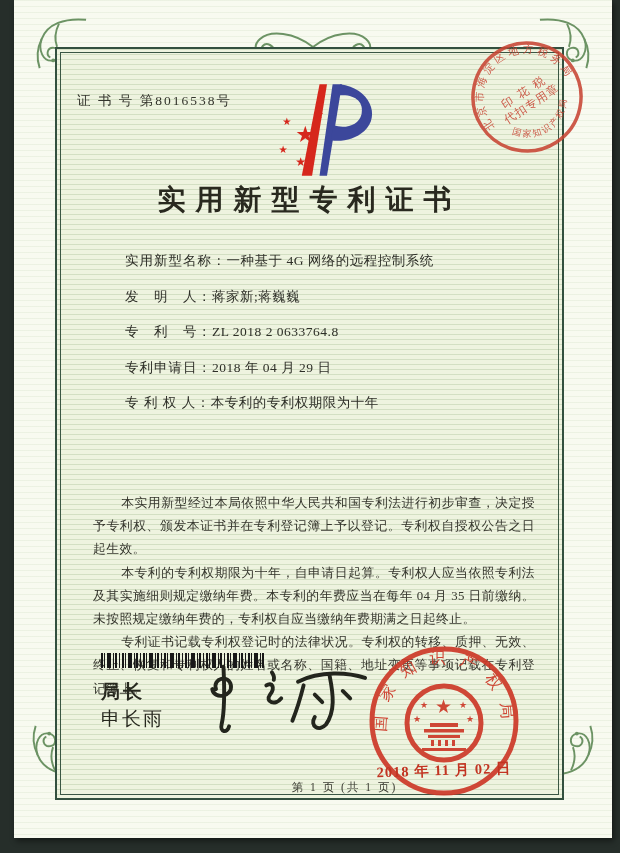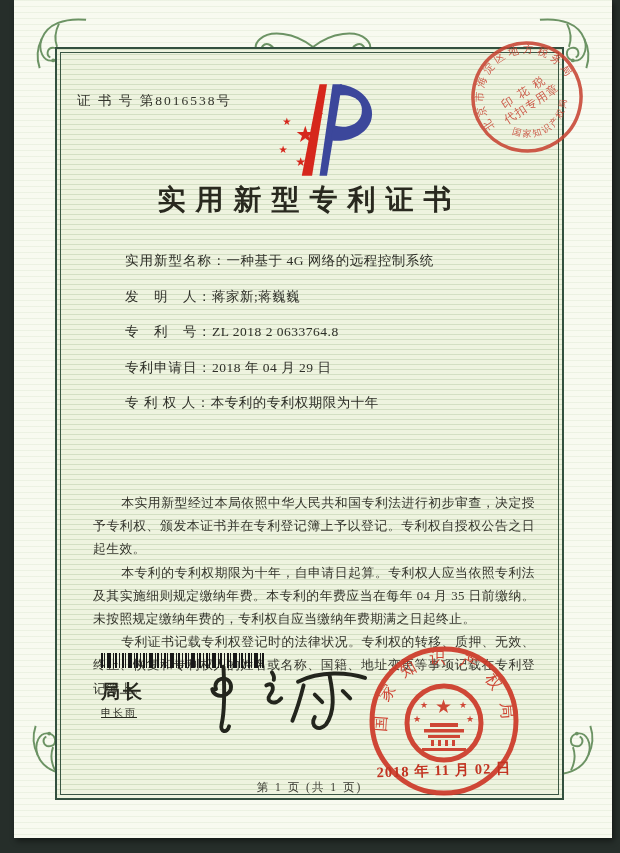--- a/index.html
+++ b/index.html
@@ -48,32 +48,32 @@
     margin:0;font-size:12.8px;line-height:23.2px;text-align:justify;
     text-indent:2.2em;letter-spacing:.4px;color:#34352c;
   }
   .barcode{
     position:absolute;left:44px;top:604px;width:164px;height:15px;
     background:
       repeating-linear-gradient(90deg,#181818 0 2px,rgba(0,0,0,0) 2px 7px),
       repeating-linear-gradient(90deg,#181818 0 1px,rgba(0,0,0,0) 1px 3px);
   }
   .director-title{position:absolute;left:44px;top:630px;font-size:19px;letter-spacing:3px;color:#27281f;font-weight:bold;}
-  .director-name{position:absolute;left:44px;top:657px;font-size:10px;letter-spacing:2px;color:#27281f;text-decoration:underline;}
+  .director-name{position:absolute;left:44px;top:657px;font-size:19px;letter-spacing:2px;color:#27281f;}
   .sig{position:absolute;left:118px;top:606px;width:205px;height:98px;}
   .sig path{stroke:#23251d;stroke-width:4.2;fill:none;stroke-linecap:round;stroke-linejoin:round;}
   .seal{position:absolute;left:303px;top:588px;width:168px;height:168px;opacity:.92;}
   .seal .ring{stroke:#cd3928;stroke-width:5;fill:none;}
   .seal text{fill:#cd3928;}
   .seal .emblem-shape{fill:#cd3928;}
   .seal-date{
     position:absolute;left:296px;top:712px;width:182px;text-align:center;
     color:#c23422;font-size:14.5px;font-weight:700;letter-spacing:1px;transform:rotate(-2deg);
   }
-  .footer{position:absolute;left:0;top:731px;width:100%;text-align:center;font-size:11.5px;letter-spacing:2px;color:#3a3b32;}
+  .footer{position:absolute;left:0;top:731px;width:100%;text-align:center;font-size:11.5px;letter-spacing:2px;color:#3a3b32;padding-left:35px;}
   .stamp{position:absolute;left:452px;top:36px;width:122px;height:122px;transform:rotate(-33deg);opacity:.88;}
   .stamp .ring{stroke:#c84534;stroke-width:3.5;fill:none;}
   .stamp text{fill:#c84534;}
 </style>
 </head>
 <body>
 
 <div class="page">
 
   <svg class="flo" style="left:16px;top:14px;" viewBox="0 0 60 60">

